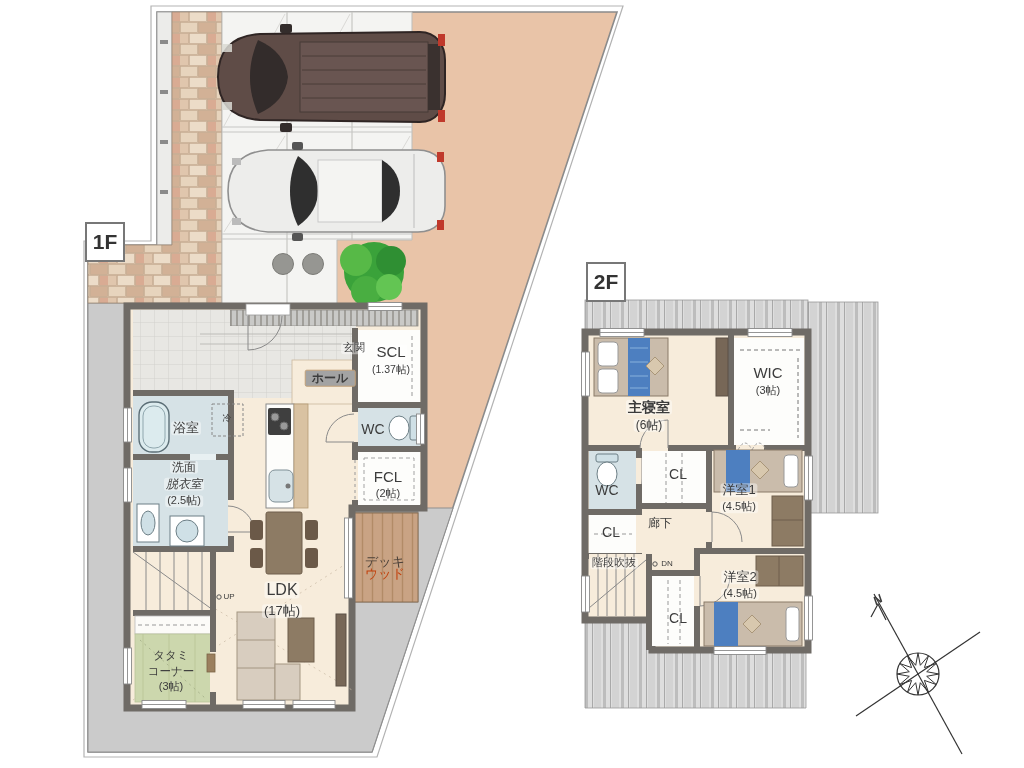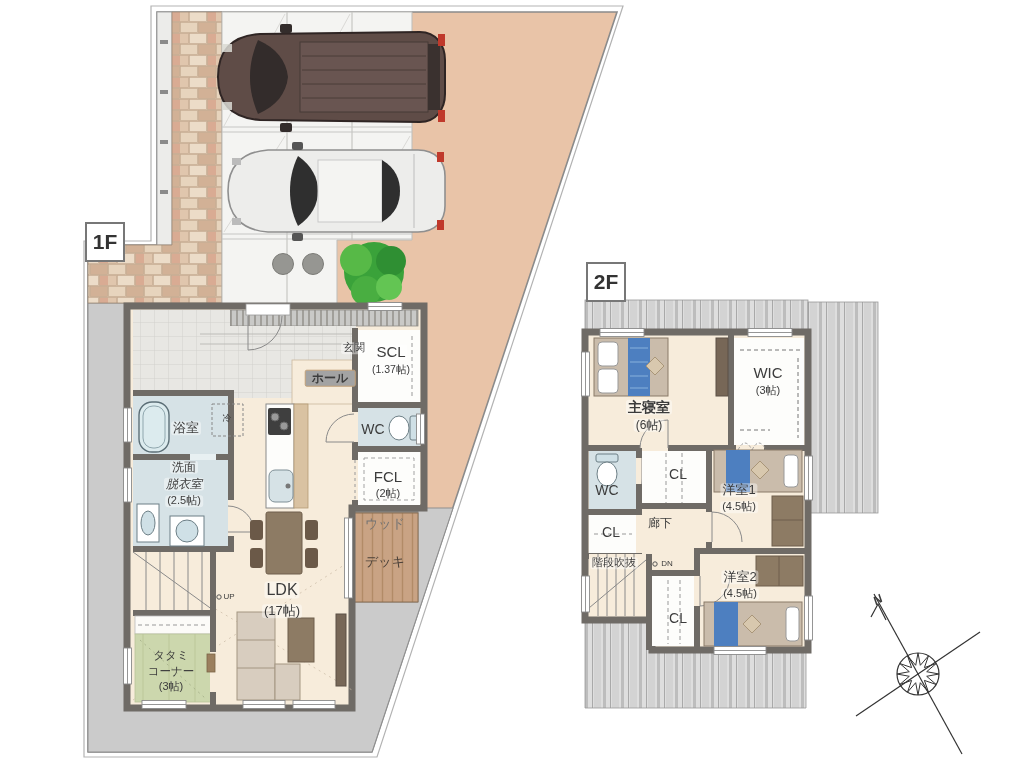--- a/index.html
+++ b/index.html
@@ -423,21 +423,21 @@
 <div class="lbl noBg" style="left:388px;top:494px;font-size:11px;">(2帖)</div>
 <div class="lbl" style="left:186px;top:428px;font-size:13px;">浴室</div>
 <div class="lbl" style="left:184px;top:467px;font-size:12px;">洗面</div>
 <div class="lbl" style="left:184px;top:484px;font-size:12px;font-style:italic;">脱衣室</div>
 <div class="lbl" style="left:184px;top:501px;font-size:11px;">(2.5帖)</div>
 <div class="lbl" style="left:282px;top:590px;font-size:16px;">LDK</div>
 <div class="lbl" style="left:282px;top:611px;font-size:13px;">(17帖)</div>
 <div class="lbl noBg" style="left:171px;top:655px;font-size:11.5px;">タタミ</div>
 <div class="lbl noBg" style="left:171px;top:671px;font-size:11.5px;">コーナー</div>
 <div class="lbl noBg" style="left:171px;top:687px;font-size:11px;">(3帖)</div>
-<div class="lbl noBg" style="left:385px;top:524px;font-size:13px;color:#737373;">ウッド</div>
+<div class="lbl noBg" style="left:385px;top:574px;font-size:13px;color:#c2410c;">ウッド</div>
 <div class="lbl noBg" style="left:385px;top:562px;font-size:13px;color:#4a4038;">デッキ</div>
 <div class="lbl noBg" style="left:229px;top:597px;font-size:8px;">UP</div>
 <div class="lbl noBg" style="left:227px;top:419px;font-size:9px;">冷</div>
 
 <div class="lbl" style="left:649px;top:407px;font-size:14px;font-weight:bold;">主寝室</div>
 <div class="lbl" style="left:649px;top:425px;font-size:12px;">(6帖)</div>
 <div class="lbl noBg" style="left:768px;top:373px;font-size:15px;">WIC</div>
 <div class="lbl noBg" style="left:768px;top:391px;font-size:11px;">(3帖)</div>
 <div class="lbl noBg" style="left:607px;top:490px;font-size:14px;">WC</div>
 <div class="lbl noBg" style="left:678px;top:474px;font-size:14px;">CL</div>

